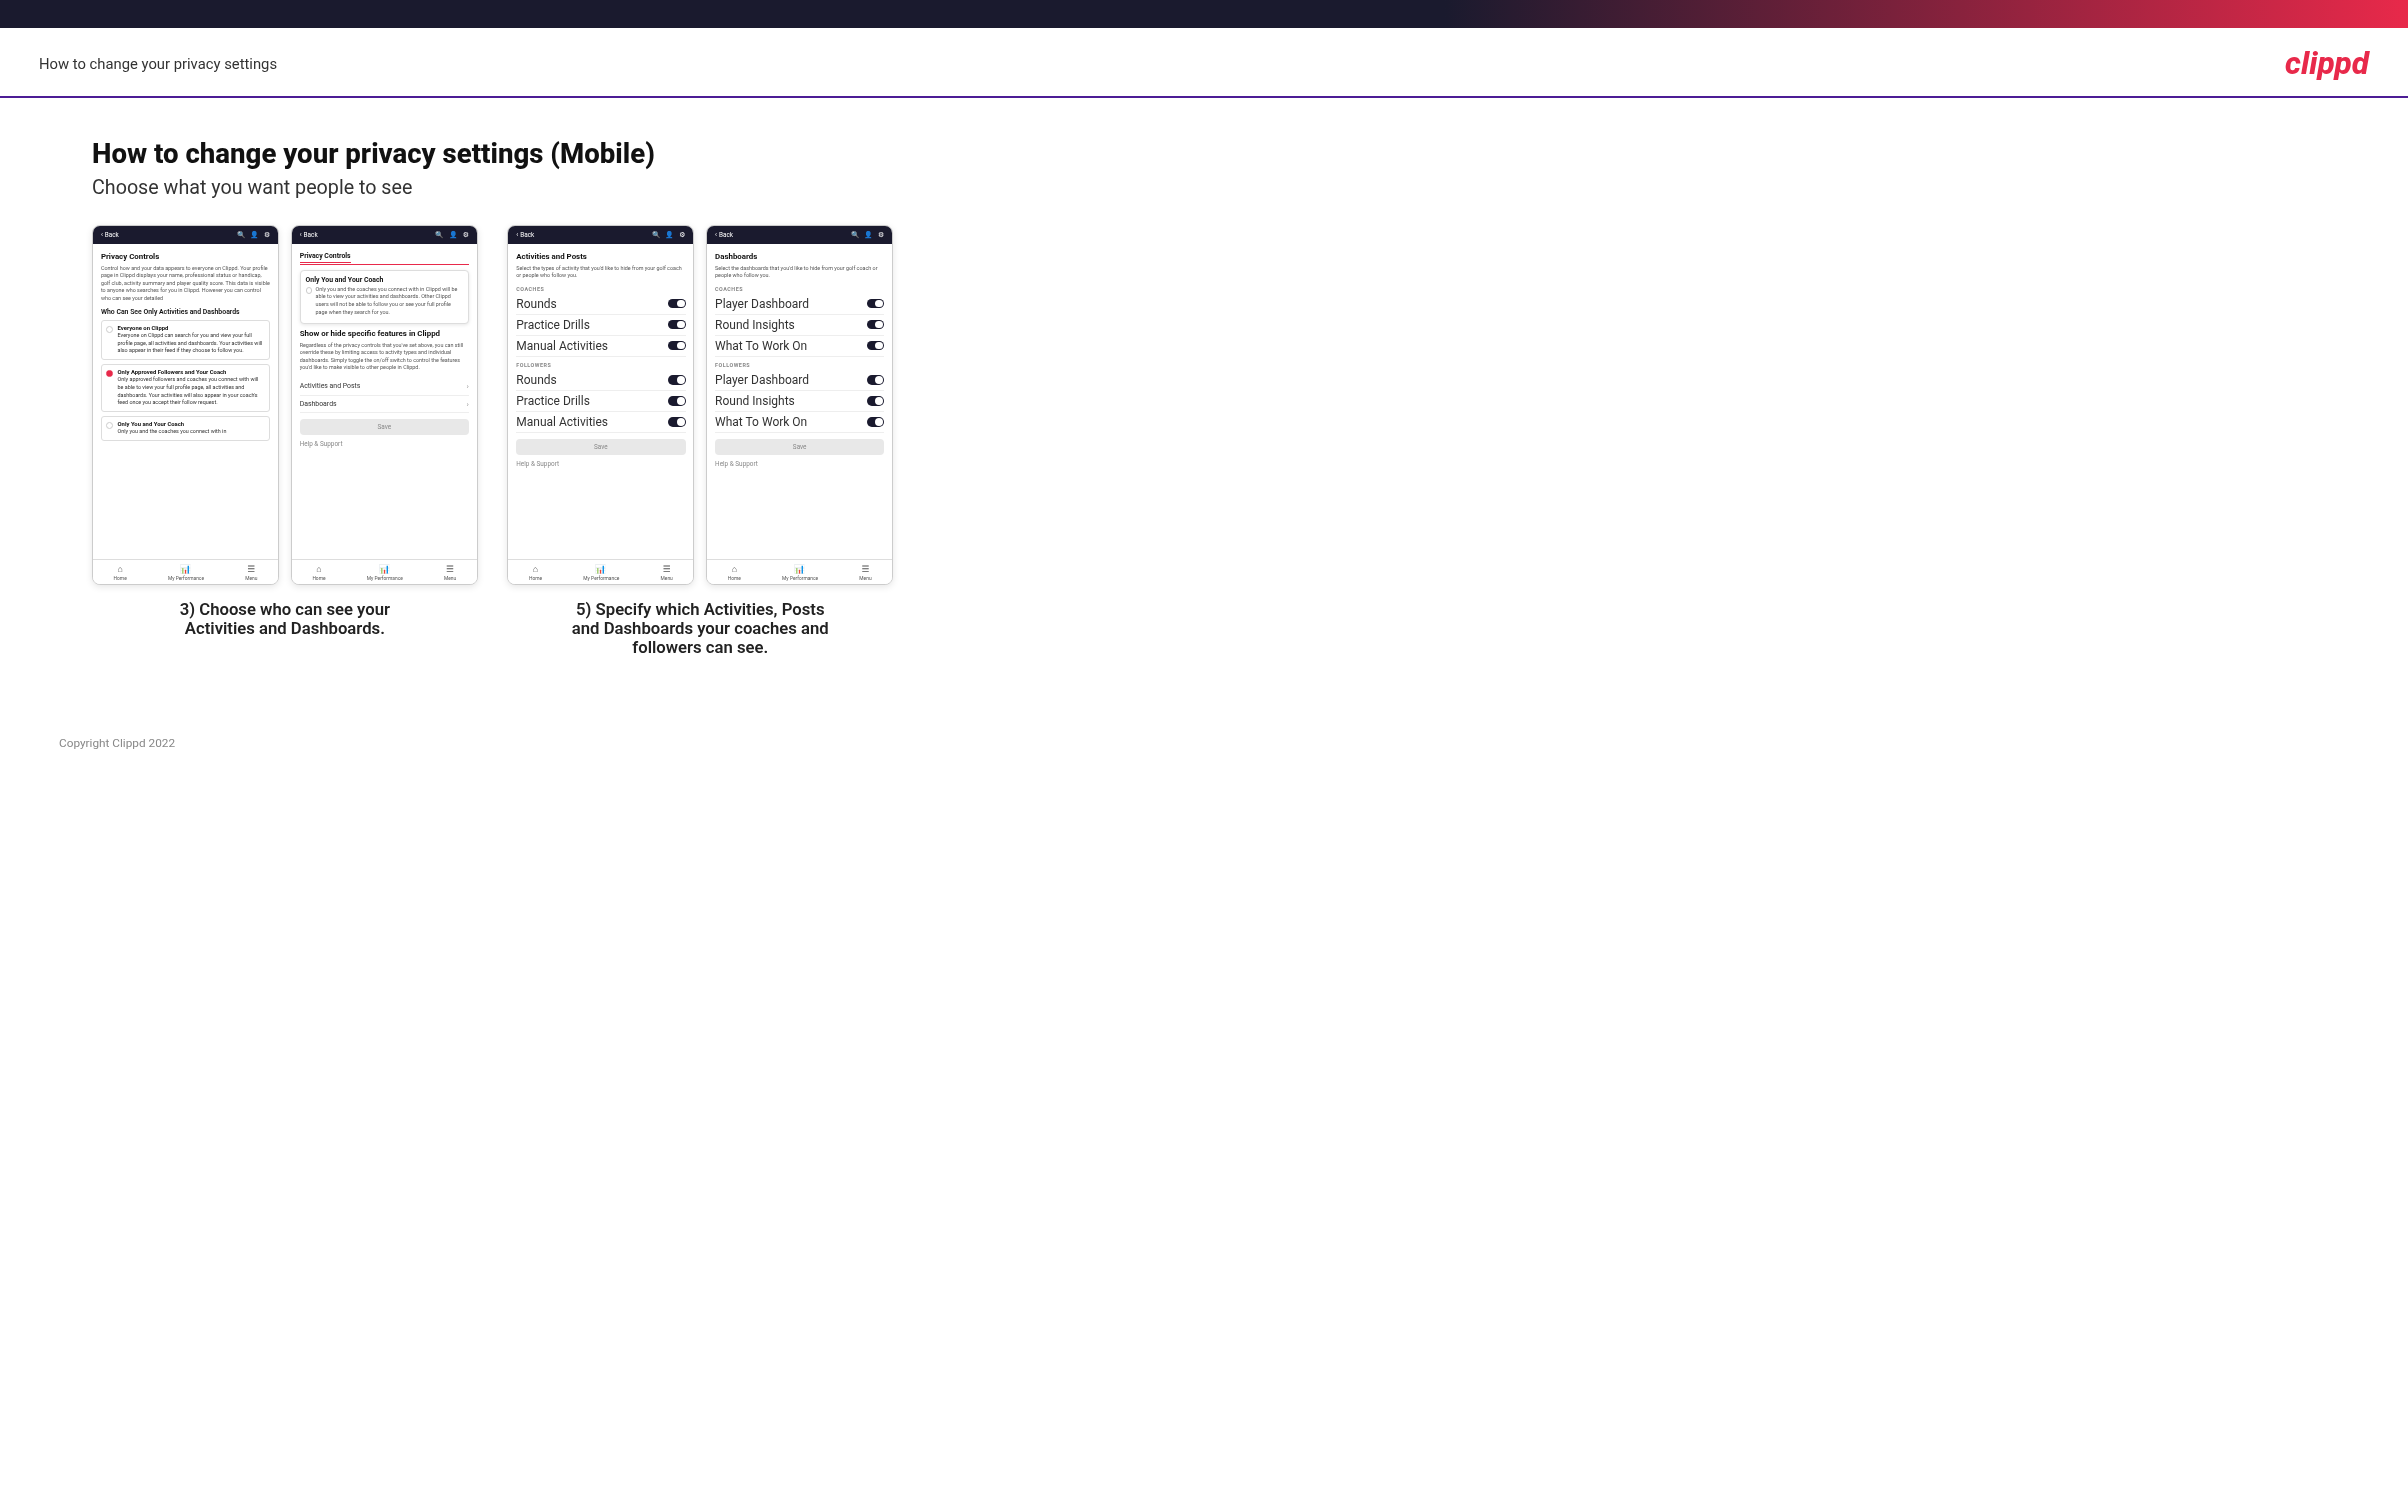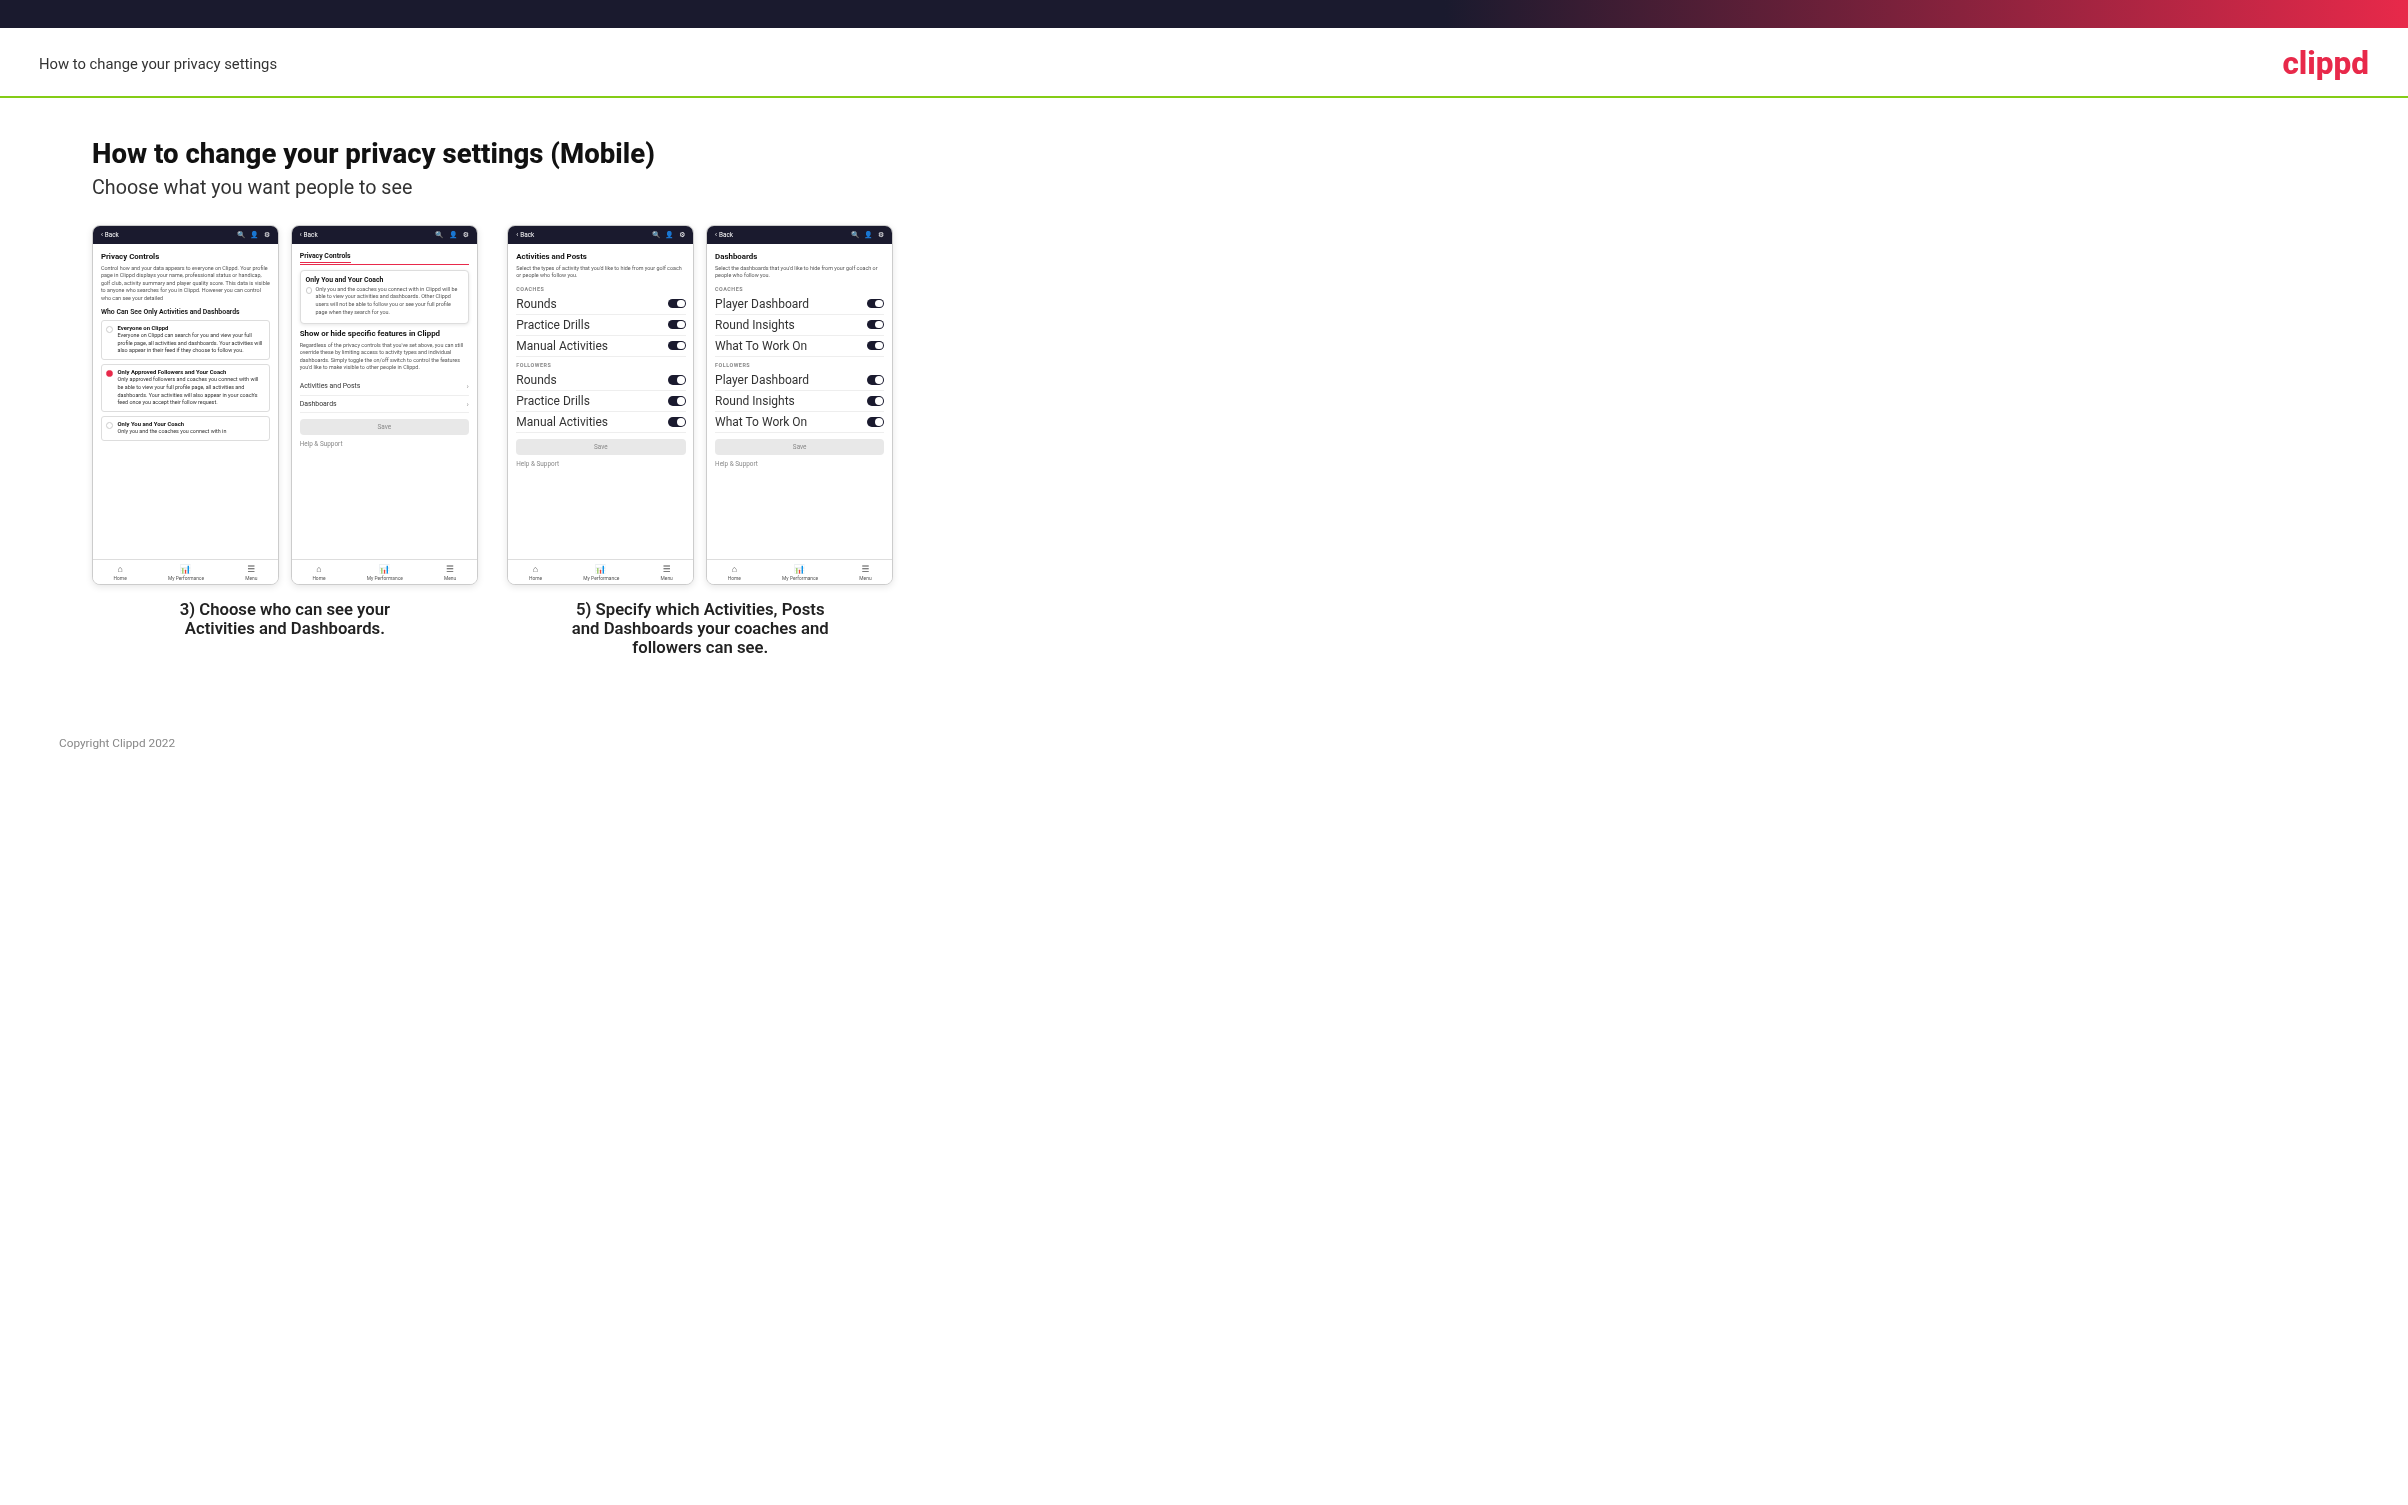--- a/index.html
+++ b/index.html
@@ -15,30 +15,31 @@
       height: 27.6px;
       width: 100%;
     }
 
     
     .header {
       display: flex;
       align-items: center;
       justify-content: space-between;
       padding: 17.7px 39px 13.8px 39px;
-      border-bottom: 2px solid #84cc16;
+      border-bottom: 2px solid #4c1d95;
     }
     .header-title {
       font-size: 14.8px;
       color: #333;
     }
     .logo {
       font-size: 31.5px;
       font-weight: 800;
       color: #e8294a;
+      font-style: italic;
     }
 
     
     .main {
       padding: 39px 59px 59px 92px;
     }
     .page-title {
       font-size: 27.6px;
       font-weight: 800;
       color: #111;

